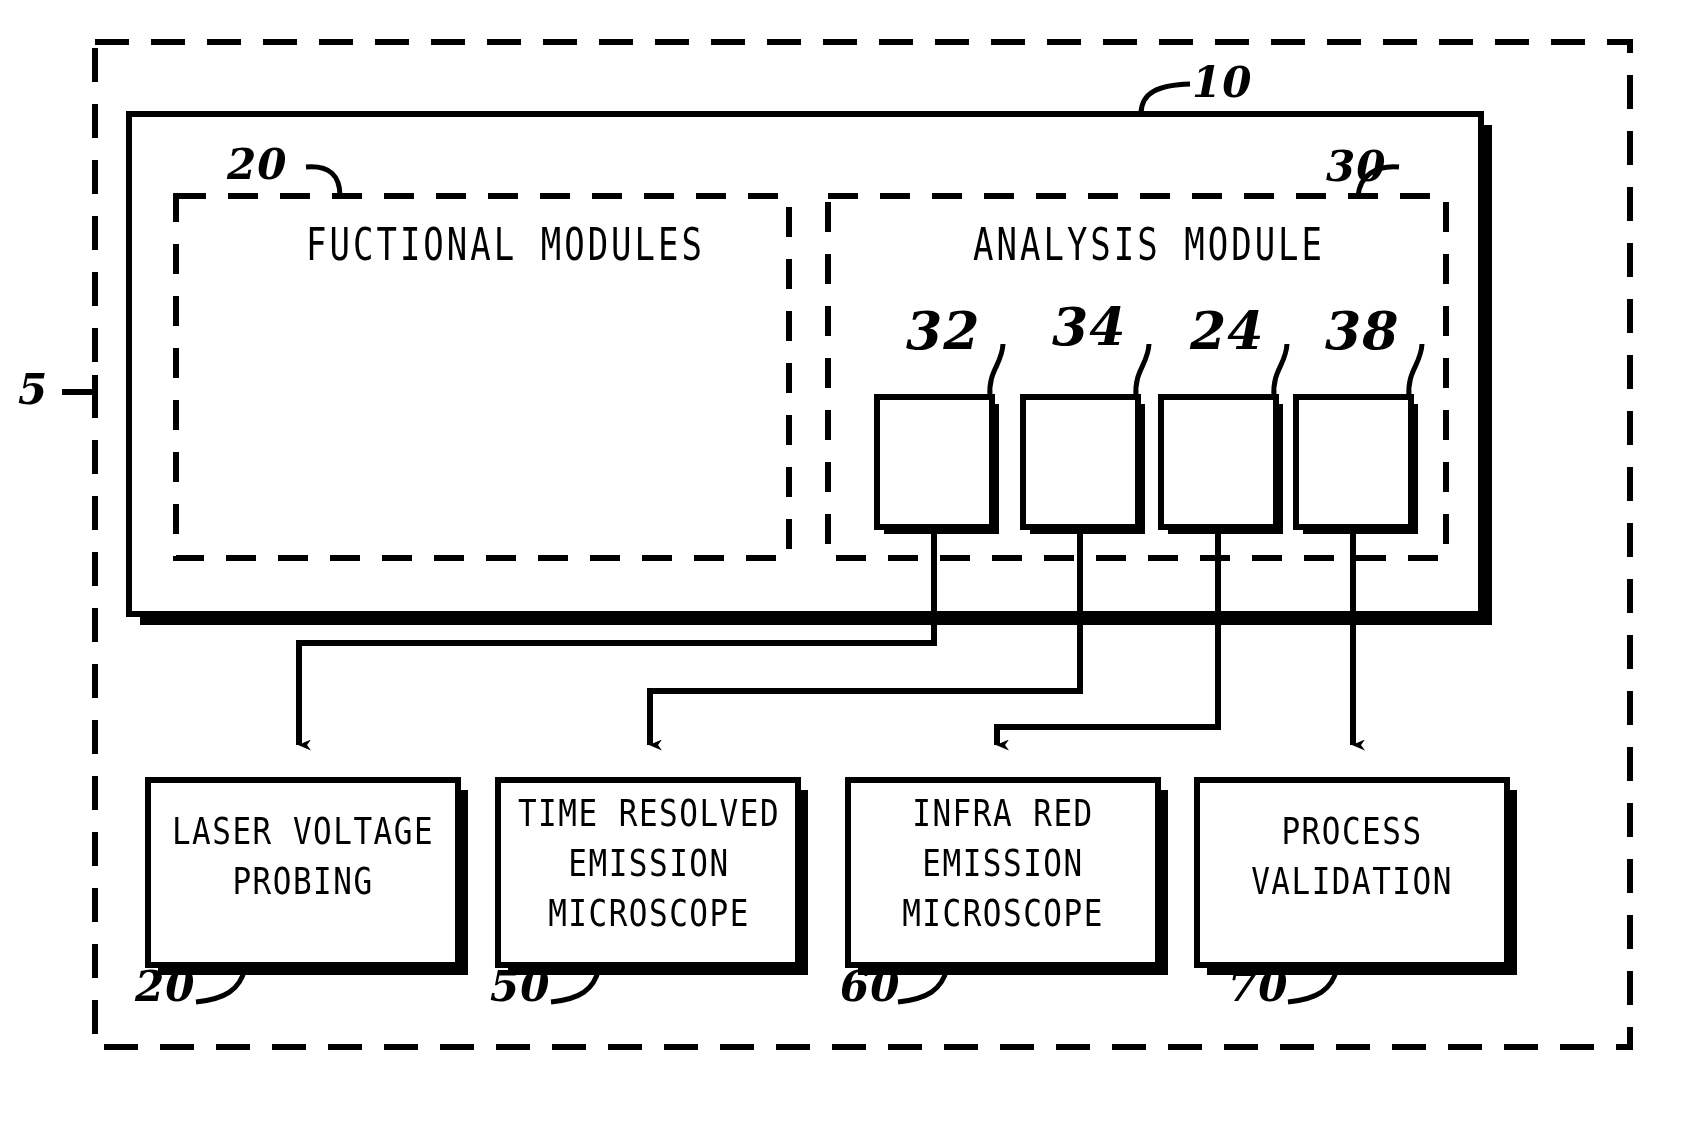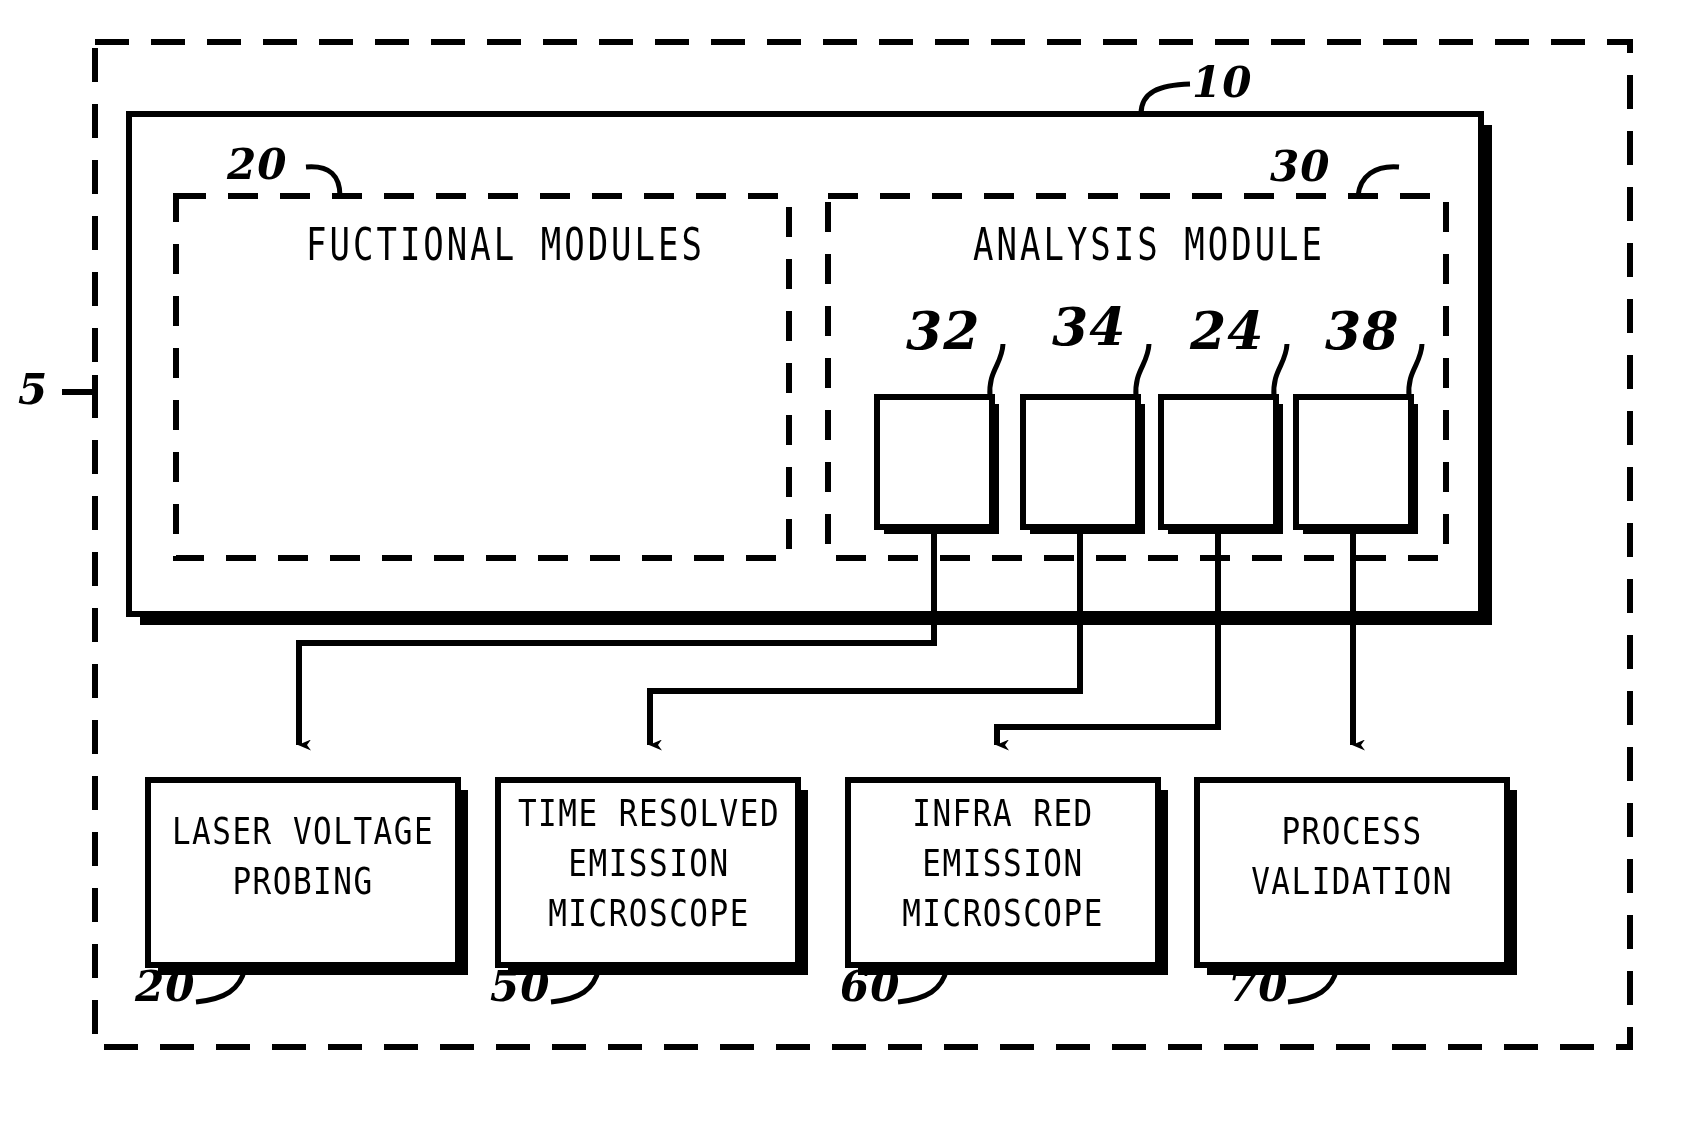--- a/index.html
+++ b/index.html
@@ -126,21 +126,21 @@
     <path d="M 1288 1002 C 1317 999, 1332 990, 1337 968" fill="none" stroke="#000" stroke-width="5"></path>
 
   </svg>
 
   <div class="lbl num-lg" style="left:18px; top:365px;">5</div>
 
   <div class="lbl num-lg" style="left:1192px; top:58px;">10</div>
 
   <div class="lbl num-lg" style="left:227px; top:140px;">20</div>
 
-  <div class="lbl num-lg" style="left:1270px; top:142px;text-align:center;">30</div>
+  <div class="lbl num-lg" style="left:1326px; top:142px;text-align:center;">30</div>
 
   <div class="lbl num-md" style="left:906px; top:300px;">32</div>
   <div class="lbl num-md" style="left:1052px; top:296px;">34</div>
   <div class="lbl num-md" style="left:1190px; top:300px;">24</div>
   <div class="lbl num-md" style="left:1325px; top:300px;">38</div>
 
   <div class="lbl num-lg" style="left:135px; top:962px;">20</div>
   <div class="lbl num-lg" style="left:490px; top:962px;">50</div>
   <div class="lbl num-lg" style="left:840px; top:962px;">60</div>
   <div class="lbl num-lg" style="left:1228px; top:962px;text-align:center;">70</div>

